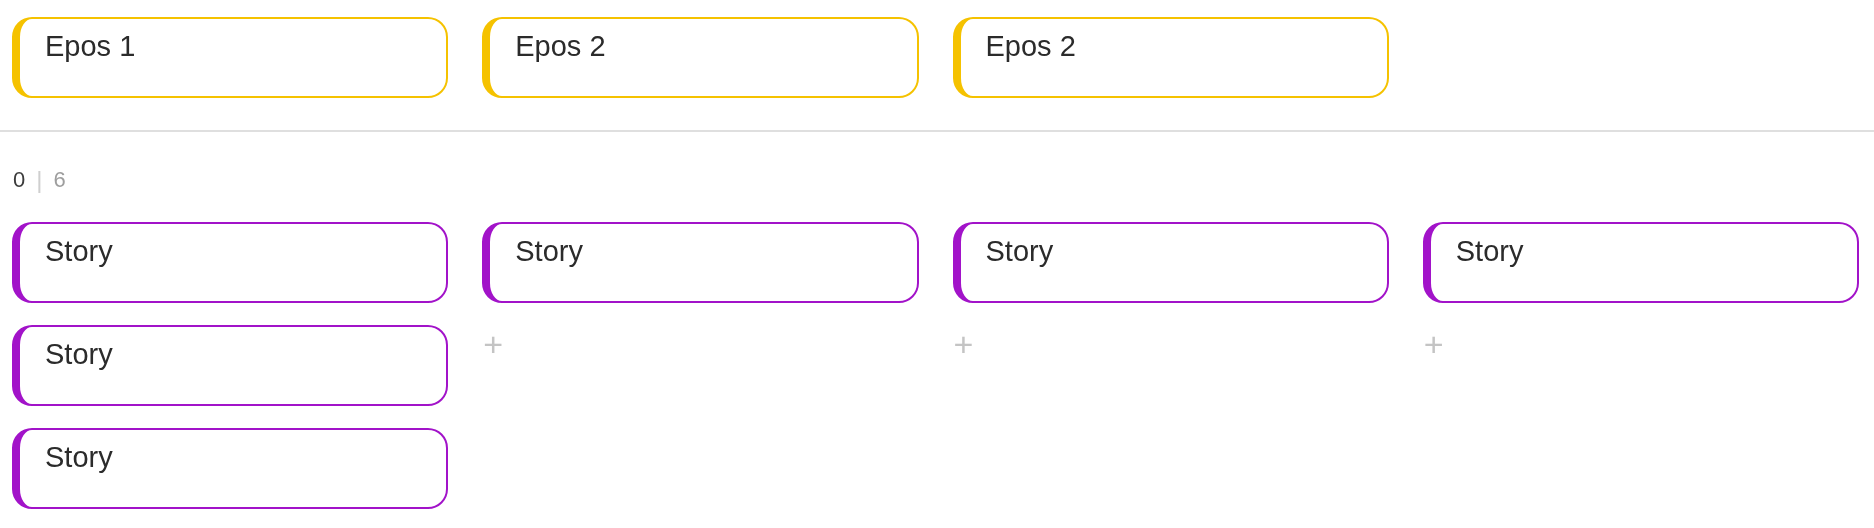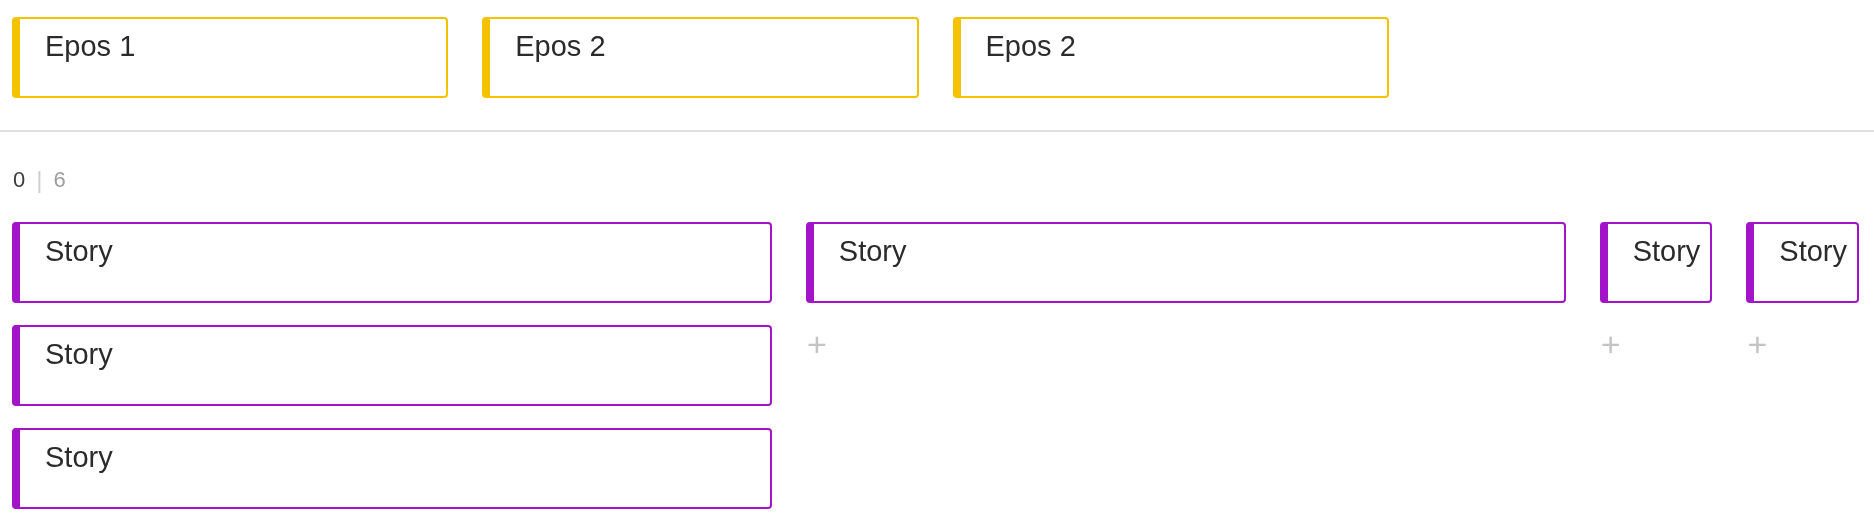--- a/index.html
+++ b/index.html
@@ -21,21 +21,21 @@
     right: 15px;
     top: 17px;
     display: grid;
     grid-template-columns: repeat(4, 1fr);
     column-gap: 34px;
   }
   .card {
     box-sizing: border-box;
     height: 81px;
     background: #ffffff;
-    border-radius: 4px;
+    border-radius: 20px;
     padding: 11px 10px 0 25px;
     font-size: 29px;
     line-height: 1.15;
     color: #2b2b2b;
     cursor: pointer;
   }
   .epic-card {
     border: 2px solid #f5c200;
     border-left: 8px solid #f5c200;
   }
@@ -62,21 +62,21 @@
   }
   .counter-left  { color: #3c3c3c; }
   .counter-sep   { color: #cfcfcf; font-size: 24px; font-weight: 300; }
   .counter-right { color: #9e9e9e; }
   .story-grid {
     position: absolute;
     left: 12px;
     right: 15px;
     top: 222px;
     display: grid;
-    grid-template-columns: repeat(2, 1fr);
+    grid-template-columns: repeat(4, 1fr);
     grid-auto-rows: 81px;
     column-gap: 34px;
     row-gap: 22px;
   }
   .col-1 { grid-column: 1; }
   .col-2 { grid-column: 2; }
   .col-3 { grid-column: 3; }
   .col-4 { grid-column: 4; }
   .row-1 { grid-row: 1; }
   .row-2 { grid-row: 2; }

